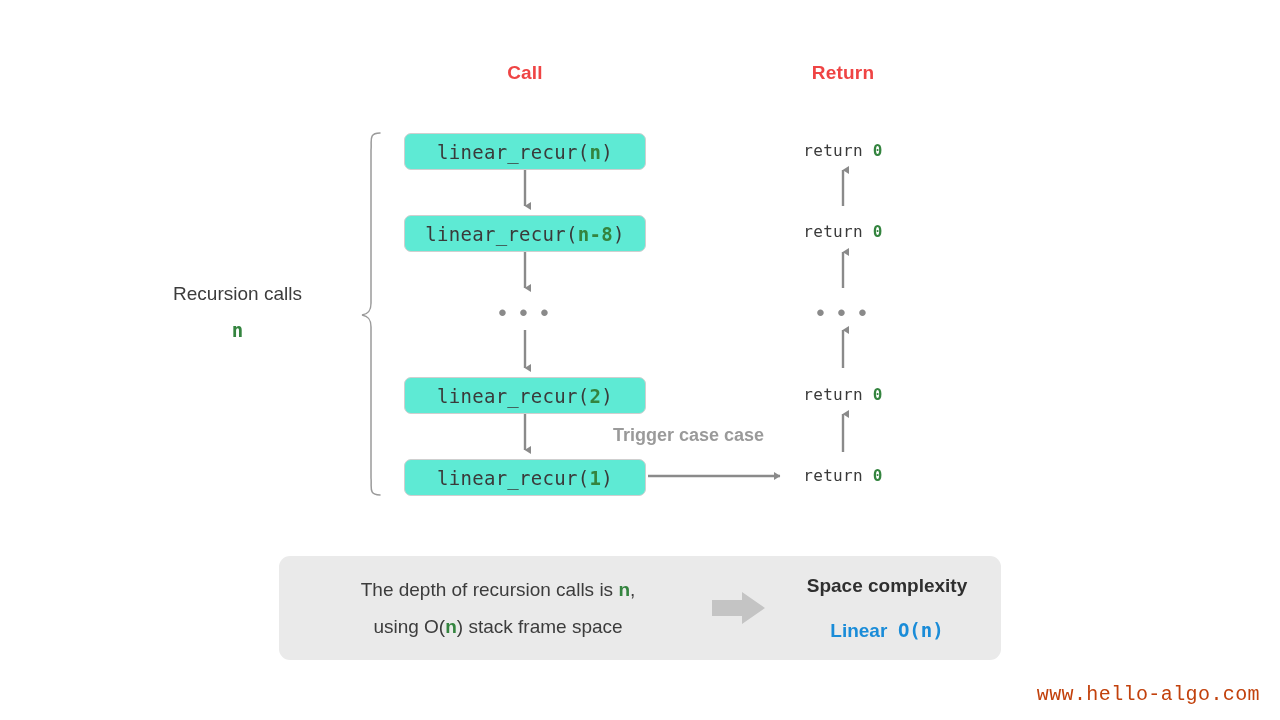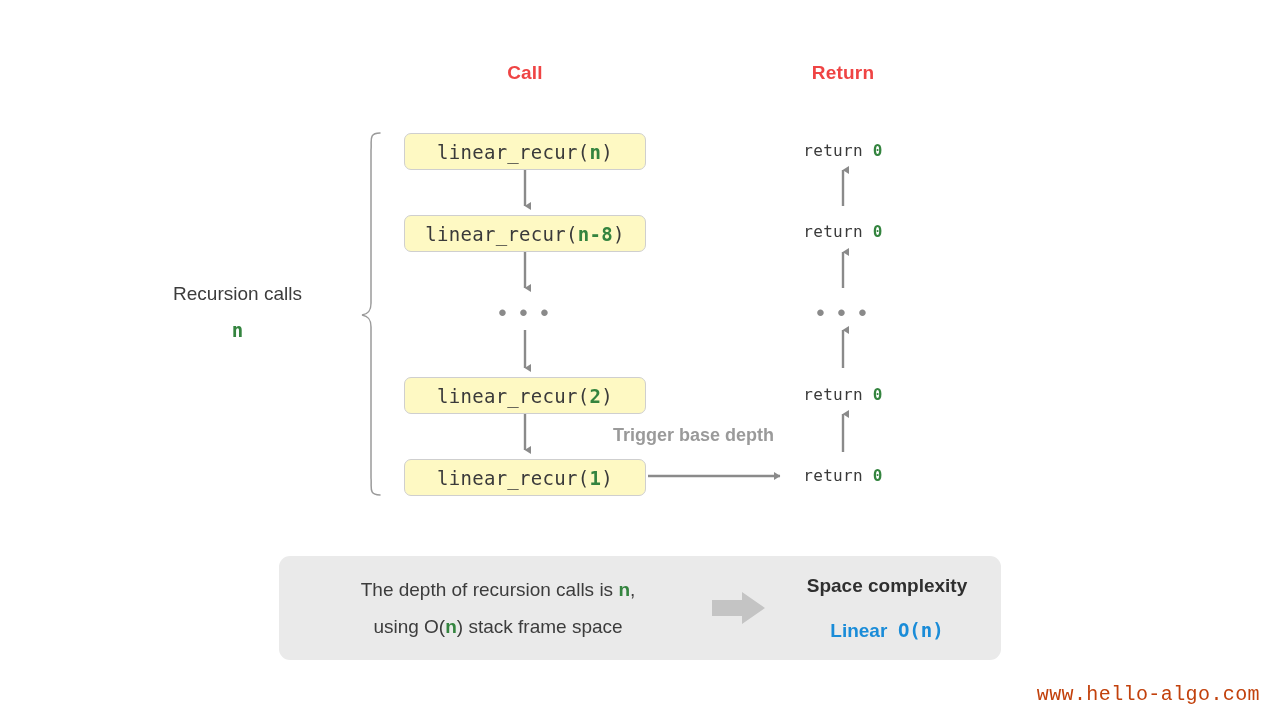--- a/index.html
+++ b/index.html
@@ -33,21 +33,21 @@
   #head-call  { left: 425px; top: 62px; width: 200px; }
   #head-return{ left: 743px; top: 62px; width: 200px; }
 
   
   .call-box {
     position: absolute;
     left: 404px;
     width: 242px;
     height: 37px;
     box-sizing: border-box;
-    background: #fef9c3;
+    background: #5eead4;
     border: 1.4px solid #cfcfcf;
     border-radius: 7px;
     display: flex;
     align-items: center;
     justify-content: center;
     font-family: "DejaVu Sans Mono", monospace;
     font-size: 19px;
     color: #3a3a3a;
     letter-spacing: 0.3px;
     white-space: nowrap;
@@ -262,21 +262,21 @@
   <div class="ret" style="top:385px">
     <span>return </span><span class="val">0</span>
   </div>
   <div class="ret" style="top:466px">
     <span>return </span><span class="val">0</span>
   </div>
 
   <div class="dots" id="dots-call">• • •</div>
   <div class="dots" id="dots-return">• • •</div>
 
-  <div id="trigger-label">Trigger base depth</div>
+  <div id="trigger-label">Trigger case case</div>
 
   <div id="depth-block">
     <div id="depth-title">Recursion calls</div>
     <div id="depth-value">n</div>
   </div>
 
   <div id="summary">
     <div id="summary-left">
       <div><span>The depth of recursion calls is </span><span class="g">n</span><span>,</span></div>
       <div><span>using O(</span><span class="g">n</span><span>) stack frame space</span></div>

